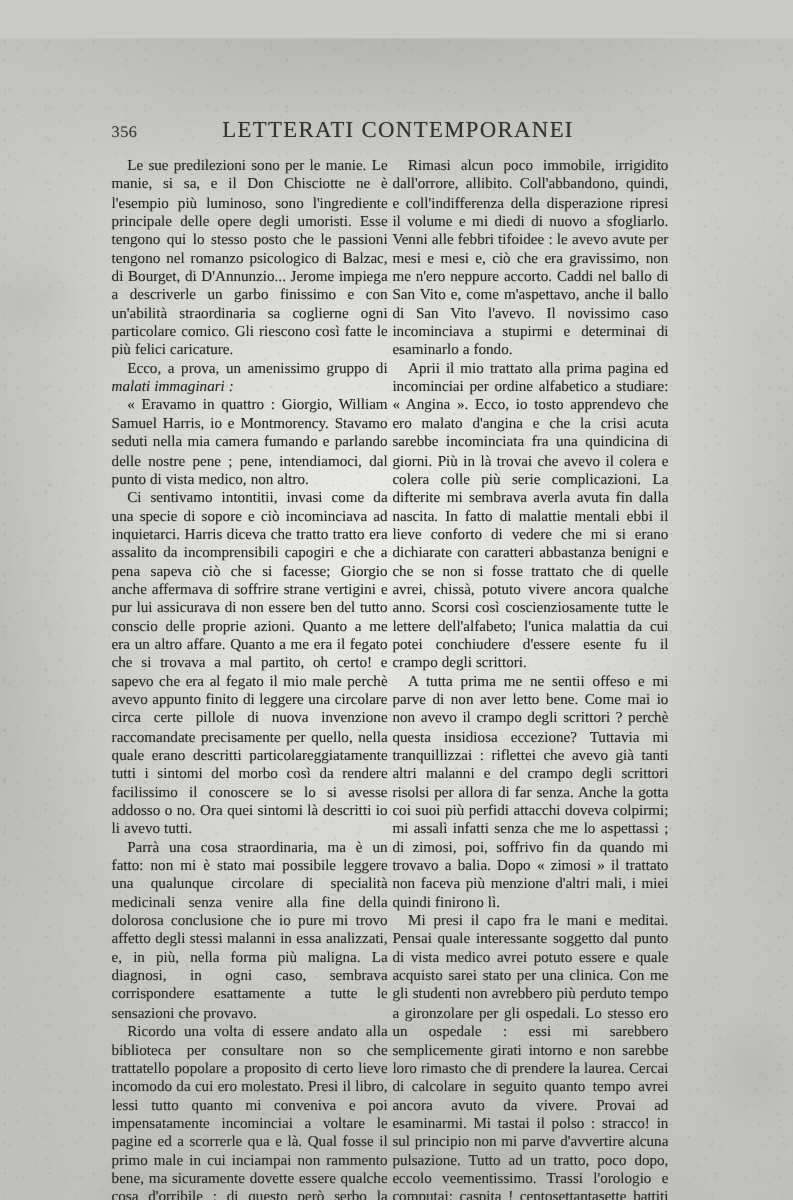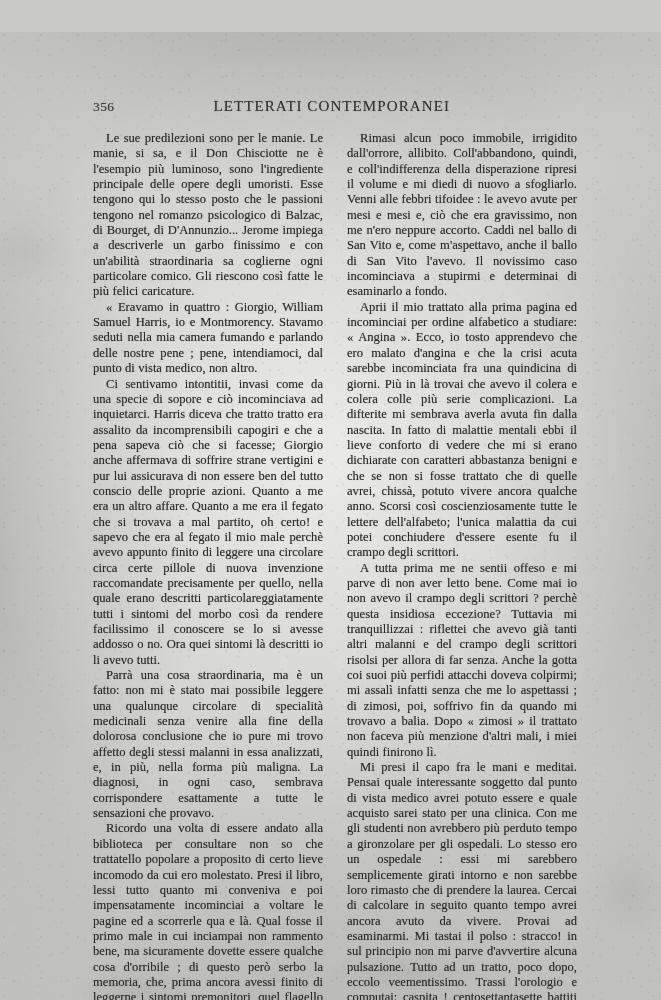--- a/index.html
+++ b/index.html
@@ -81,37 +81,37 @@
   }
   #folio {
     font-size: 13.5px;
     color: #3a3a38;
     letter-spacing: 0.4px;
     flex: 0 0 auto;
   }
   #head-title {
     flex: 1 1 auto;
     text-align: center;
-    font-size: 15px;
+    font-size: 19px;
     letter-spacing: 1.1px;
     color: #35352f;
     font-variant: small-caps;
     text-transform: uppercase;
     padding-right: 26px;
   }
 
   
   #columns {
     position: absolute;
     top: 99px;
     left: 93px;
     width: 478px;
     height: 810px;
     display: flex;
-    gap: 24px;
+    gap: 4px;
   }
   .column {
     width: 230px;
     flex: 0 0 230px;
   }
   .para {
     margin: 0;
     text-align: justify;
     text-justify: inter-word;
     font-size: 12.6px;
@@ -140,20 +140,21 @@
 
   <div id="running-head">
     <span id="folio">356</span>
     <span id="head-title">LETTERATI CONTEMPORANEI</span>
   </div>
 
   <div id="columns">
 
     <div class="column">
       <p class="para">Le sue predilezioni sono per le manie. Le manie, si sa, e il Don Chisciotte ne è l'esempio più luminoso, sono l'ingrediente principale delle opere degli umoristi. Esse tengono qui lo stesso posto che le passioni tengono nel romanzo psicologico di Balzac, di Bourget, di D'Annunzio... Jerome impiega a descriverle un garbo finissimo e con un'abilità straordinaria sa coglierne ogni particolare comico. Gli riescono così fatte le più felici caricature.</p>
+      <p class="para"><span>Ecco, a prova, un amenissimo gruppo di </span><span class="italic">malati immaginari :</span></p>
       <p class="para quote">« Eravamo in quattro : Giorgio, William Samuel Harris, io e Montmorency. Stavamo seduti nella mia camera fumando e parlando delle nostre pene ; pene, intendiamoci, dal punto di vista medico, non altro.</p>
       <p class="para">Ci sentivamo intontitii, invasi come da una specie di sopore e ciò incominciava ad inquietarci. Harris diceva che tratto tratto era assalito da incomprensibili capogiri e che a pena sapeva ciò che si facesse; Giorgio anche affermava di soffrire strane vertigini e pur lui assicurava di non essere ben del tutto conscio delle proprie azioni. Quanto a me era un altro affare. Quanto a me era il fegato che si trovava a mal partito, oh certo! e sapevo che era al fegato il mio male perchè avevo appunto finito di leggere una circolare circa certe pillole di nuova invenzione raccomandate precisamente per quello, nella quale erano descritti particolareggiatamente tutti i sintomi del morbo così da rendere facilissimo il conoscere se lo si avesse addosso o no. Ora quei sintomi là descritti io li avevo tutti.</p>
       <p class="para">Parrà una cosa straordinaria, ma è un fatto: non mi è stato mai possibile leggere una qualunque circolare di specialità medicinali senza venire alla fine della dolorosa conclusione che io pure mi trovo affetto degli stessi malanni in essa analizzati, e, in più, nella forma più maligna. La diagnosi, in ogni caso, sembrava corrispondere esattamente a tutte le sensazioni che provavo.</p>
       <p class="para">Ricordo una volta di essere andato alla biblioteca per consultare non so che trattatello popolare a proposito di certo lieve incomodo da cui ero molestato. Presi il libro, lessi tutto quanto mi conveniva e poi impensatamente incominciai a voltare le pagine ed a scorrerle qua e là. Qual fosse il primo male in cui inciampai non rammento bene, ma sicuramente dovette essere qualche cosa d'orribile ; di questo però serbo la memoria, che, prima ancora avessi finito di leggerne i sintomi premonitori, quel flagello m'aveva già colpito ed io ero persuaso d'averlo.</p>
     </div>
 
     <div class="column">
       <p class="para">Rimasi alcun poco immobile, irrigidito dall'orrore, allibito. Coll'abbandono, quindi, e coll'indifferenza della disperazione ripresi il volume e mi diedi di nuovo a sfogliarlo. Venni alle febbri tifoidee : le avevo avute per mesi e mesi e, ciò che era gravissimo, non me n'ero neppure accorto. Caddi nel ballo di San Vito e, come m'aspettavo, anche il ballo di San Vito l'avevo. Il novissimo caso incominciava a stupirmi e determinai di esaminarlo a fondo.</p>
       <p class="para">Aprii il mio trattato alla prima pagina ed incominciai per ordine alfabetico a studiare: « Angina ». Ecco, io tosto apprendevo che ero malato d'angina e che la crisi acuta sarebbe incominciata fra una quindicina di giorni. Più in là trovai che avevo il colera e colera colle più serie complicazioni. La difterite mi sembrava averla avuta fin dalla nascita. In fatto di malattie mentali ebbi il lieve conforto di vedere che mi si erano dichiarate con caratteri abbastanza benigni e che se non si fosse trattato che di quelle avrei, chissà, potuto vivere ancora qualche anno. Scorsi così coscienziosamente tutte le lettere dell'alfabeto; l'unica malattia da cui potei conchiudere d'essere esente fu il crampo degli scrittori.</p>
       <p class="para">A tutta prima me ne sentii offeso e mi parve di non aver letto bene. Come mai io non avevo il crampo degli scrittori ? perchè questa insidiosa eccezione? Tuttavia mi tranquillizzai : riflettei che avevo già tanti altri malanni e del crampo degli scrittori risolsi per allora di far senza. Anche la gotta coi suoi più perfidi attacchi doveva colpirmi; mi assalì infatti senza che me lo aspettassi ; di zimosi, poi, soffrivo fin da quando mi trovavo a balia. Dopo « zimosi » il trattato non faceva più menzione d'altri mali, i miei quindi finirono lì.</p>

